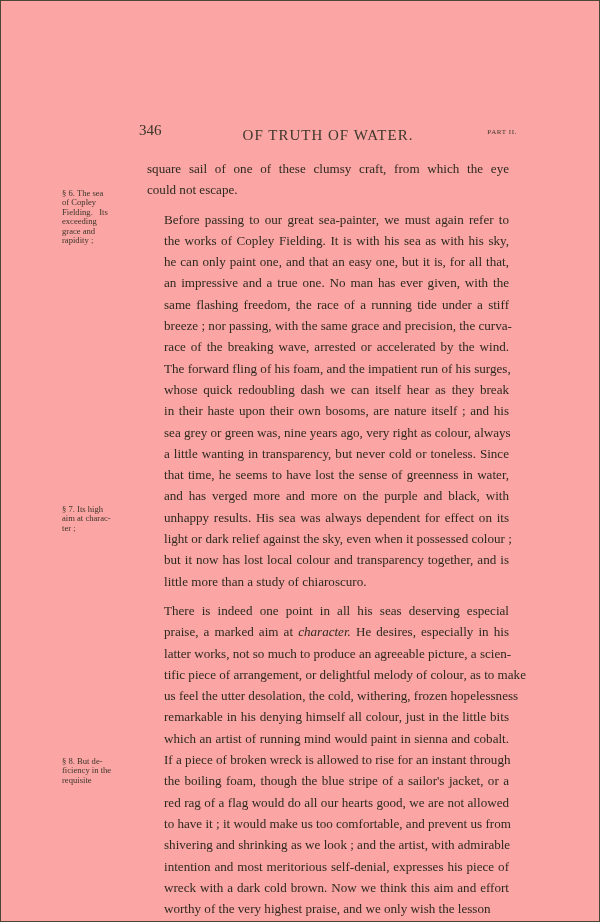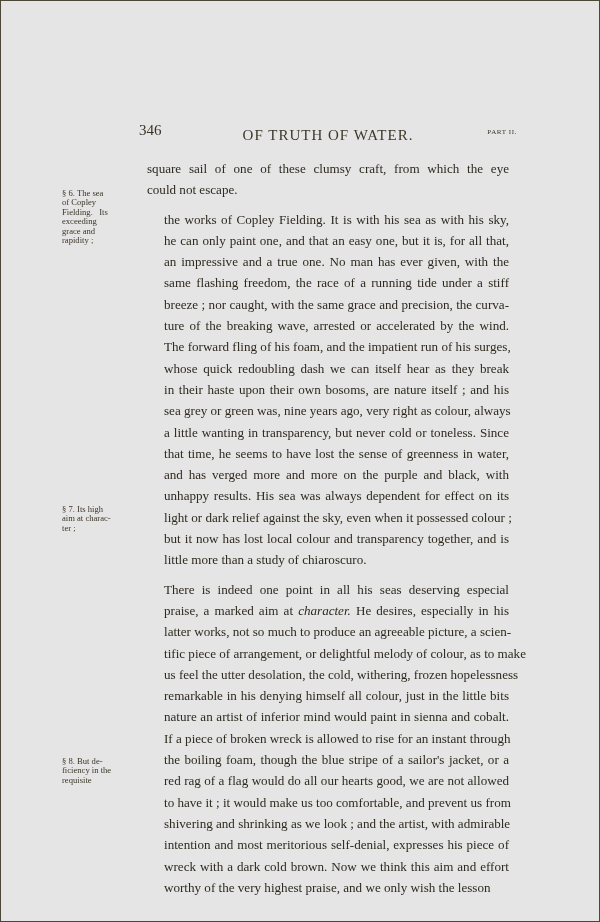--- a/index.html
+++ b/index.html
@@ -5,21 +5,21 @@
     html, body { margin: 0; padding: 0; }
     body {
       width: 600px; height: 922px; overflow: hidden;
       background: #f9eebe;
       font-family: "Liberation Serif", "DejaVu Serif", serif;
       color: #2f2a1e;
     }
     .page {
       position: relative; width: 598px; height: 920px;
       border: 1px solid #4a4638;
-      background: #e5e5e5;
+      background: #fca5a5;
     }
     .running-head {
       position: absolute; top: 125px; left: 138px; width: 378px; height: 16px;
     }
     .page-number { position: absolute; left: 0; top: -4px; font-size: 15px; color: #3a3426; }
     .running-title {
       position: absolute; left: 0; right: 0; text-align: center; top: 1px;
       font-size: 15px; letter-spacing: 1px; color: #3d382a;
     }
     .part-label {
@@ -70,46 +70,47 @@
     <div>ficiency in the</div>
     <div>requisite</div>
   </div>
 
   <div class="body-text" id="body-text">
       <p>
         <span class="line">square sail of one of these clumsy craft, from which the eye</span>
         <span class="line last">could not escape.</span>
       </p>
       <p class="indent">
+        <span class="line" style="text-indent: 17px;">Before passing to our great sea-painter, we must again refer to</span>
         <span class="line">the works of Copley Fielding.  It is with his sea as with his sky,</span>
         <span class="line">he can only paint one, and that an easy one, but it is, for all that,</span>
         <span class="line">an impressive and a true one.  No man has ever given, with the</span>
         <span class="line">same flashing freedom, the race of a running tide under a stiff</span>
-        <span class="line">breeze ; nor caught, with the same grace and precision, the curva-</span>
-        <span class="line">ture of the breaking wave, arrested or accelerated by the wind.</span>
+        <span class="line">breeze ; nor passing, with the same grace and precision, the curva-</span>
+        <span class="line">race of the breaking wave, arrested or accelerated by the wind.</span>
         <span class="line">The forward fling of his foam, and the impatient run of his surges,</span>
         <span class="line">whose quick redoubling dash we can itself hear as they break</span>
         <span class="line">in their haste upon their own bosoms, are nature itself ; and his</span>
         <span class="line">sea grey or green was, nine years ago, very right as colour, always</span>
         <span class="line">a little wanting in transparency, but never cold or toneless.  Since</span>
         <span class="line">that time, he seems to have lost the sense of greenness in water,</span>
         <span class="line">and has verged more and more on the purple and black, with</span>
         <span class="line">unhappy results.  His sea was always dependent for effect on its</span>
         <span class="line">light or dark relief against the sky, even when it possessed colour ;</span>
         <span class="line">but it now has lost local colour and transparency together, and is</span>
         <span class="line last">little more than a study of chiaroscuro.</span>
       </p>
       <p class="indent">
         <span class="line" style="text-indent: 17px;">There is indeed one point in all his seas deserving especial</span>
         <span class="line">praise, a marked aim at <em>character.</em>  He desires, especially in his</span>
         <span class="line">latter works, not so much to produce an agreeable picture, a scien-</span>
         <span class="line">tific piece of arrangement, or delightful melody of colour, as to make</span>
         <span class="line">us feel the utter desolation, the cold, withering, frozen hopelessness</span>
         <span class="line">remarkable in his denying himself all colour, just in the little bits</span>
-        <span class="line">nature an artist of inferior mind would paint in sienna and cobalt.</span>
+        <span class="line">which an artist of running mind would paint in sienna and cobalt.</span>
         <span class="line">If a piece of broken wreck is allowed to rise for an instant through</span>
         <span class="line">the boiling foam, though the blue stripe of a sailor's jacket, or a</span>
         <span class="line">red rag of a flag would do all our hearts good, we are not allowed</span>
         <span class="line">to have it ; it would make us too comfortable, and prevent us from</span>
         <span class="line">shivering and shrinking as we look ; and the artist, with admirable</span>
         <span class="line">intention and most meritorious self-denial, expresses his piece of</span>
         <span class="line">wreck with a dark cold brown.  Now we think this aim and effort</span>
         <span class="line last">worthy of the very highest praise, and we only wish the lesson</span>
       </p>
     </div>

